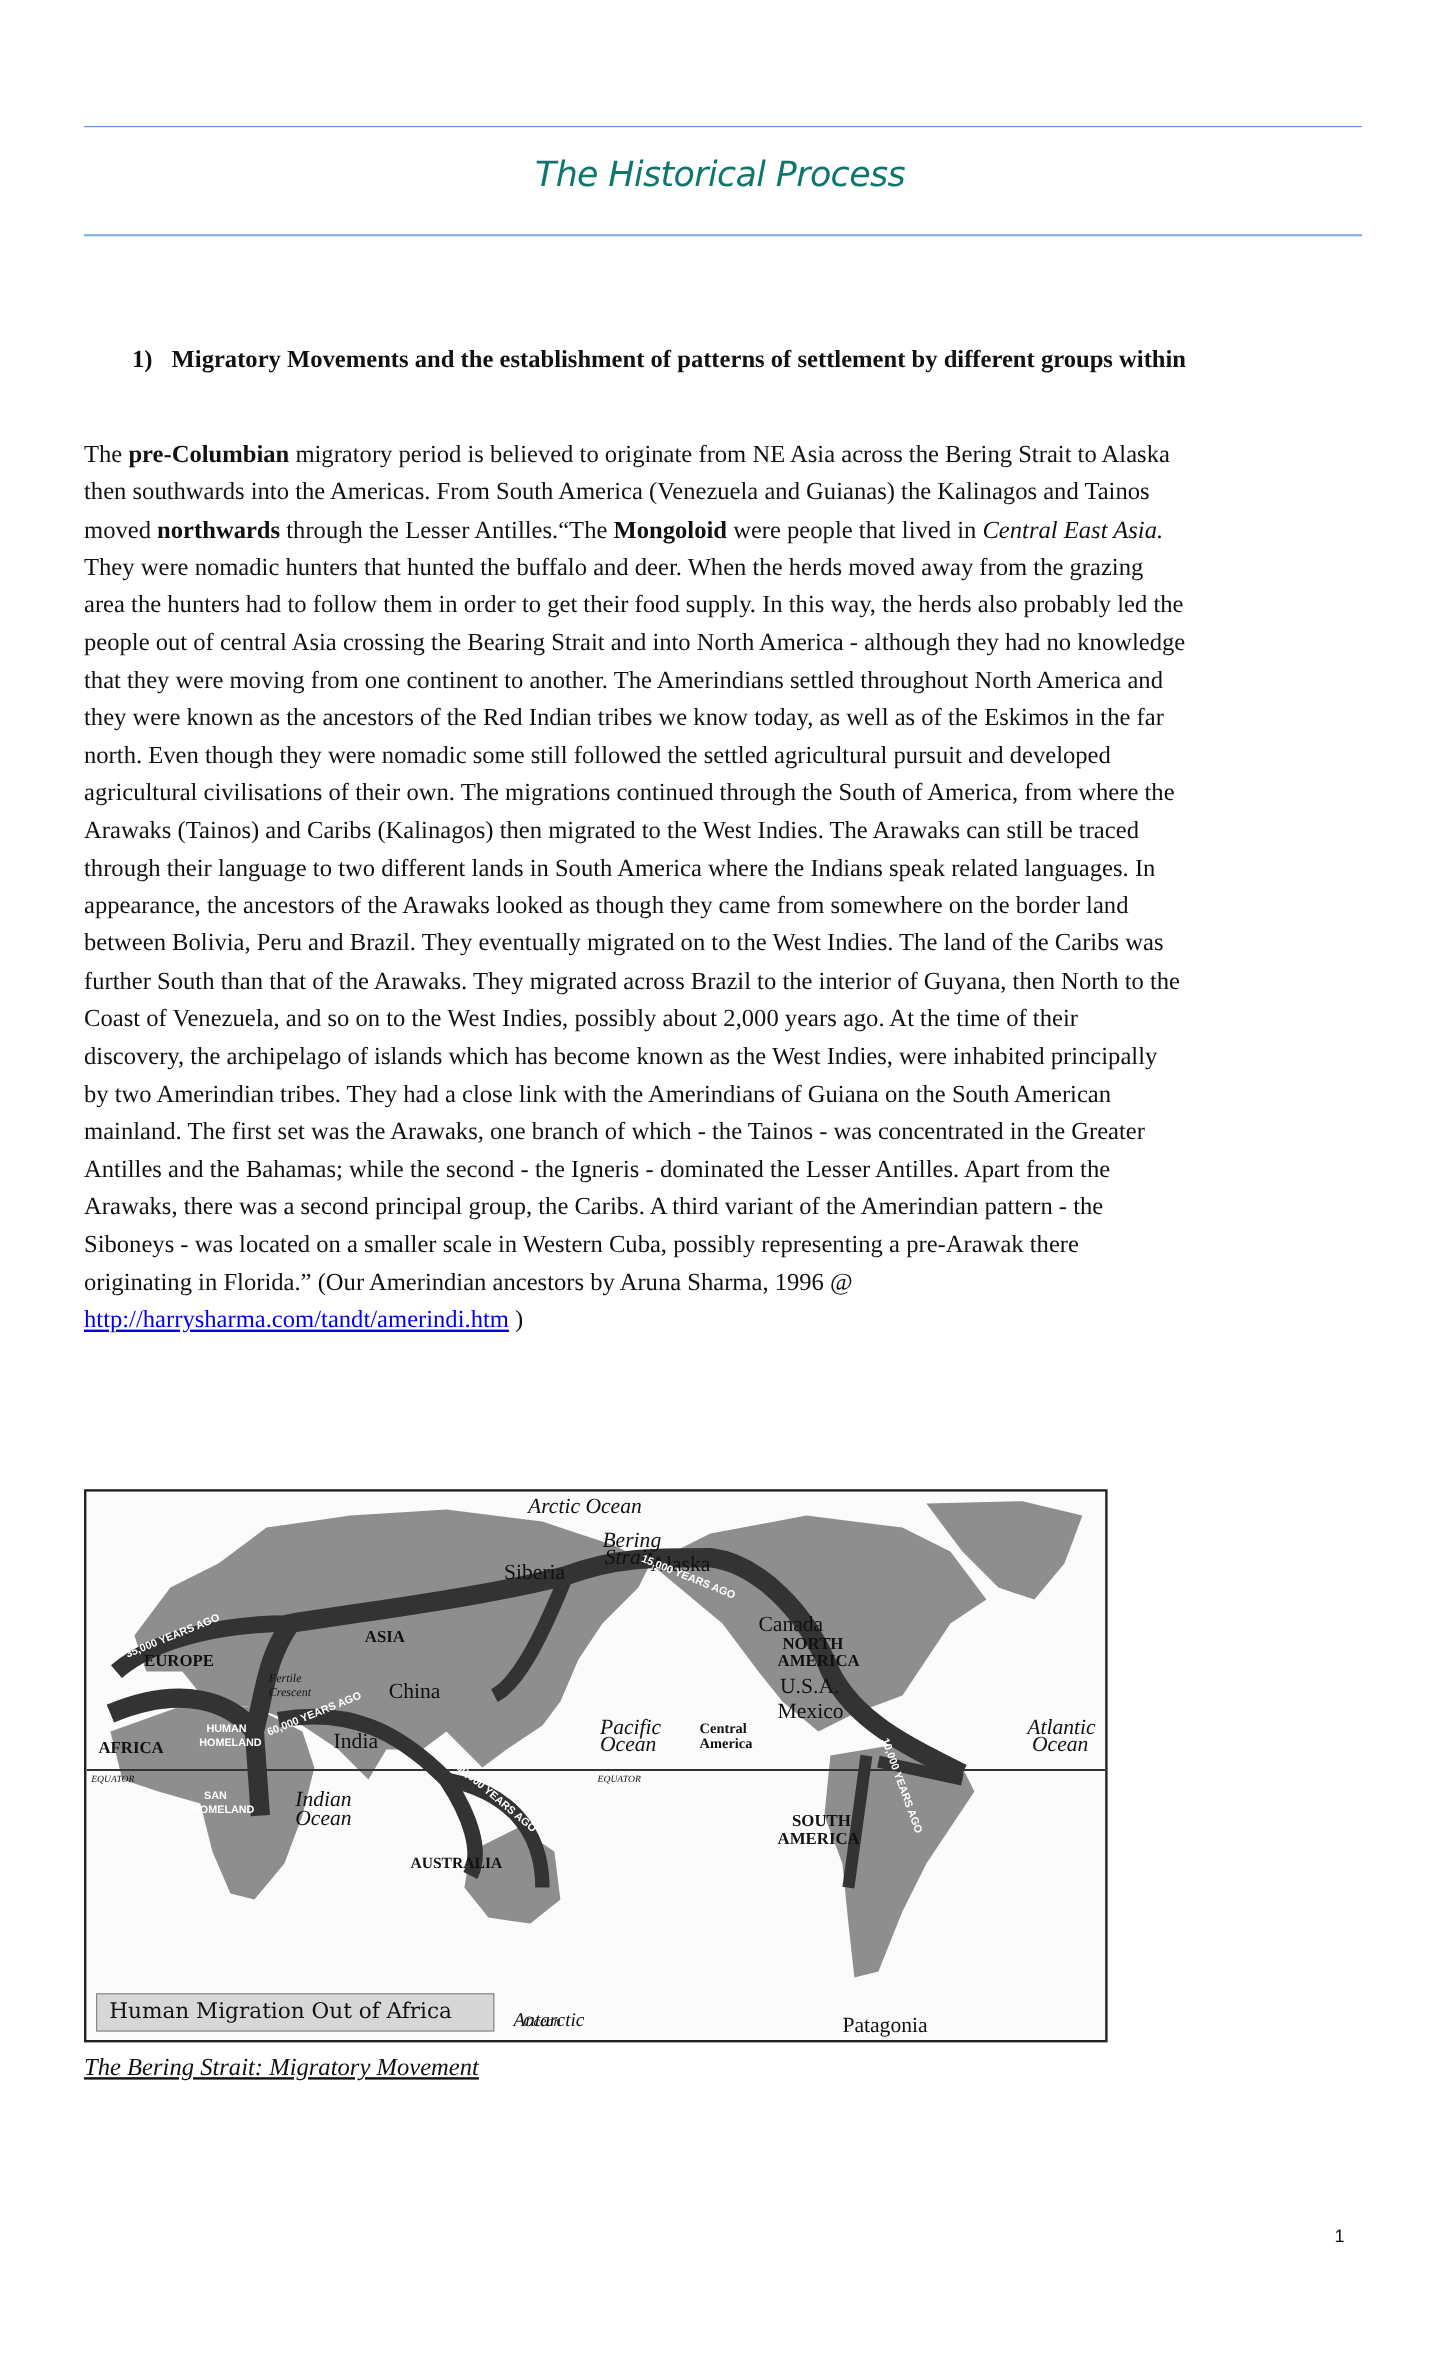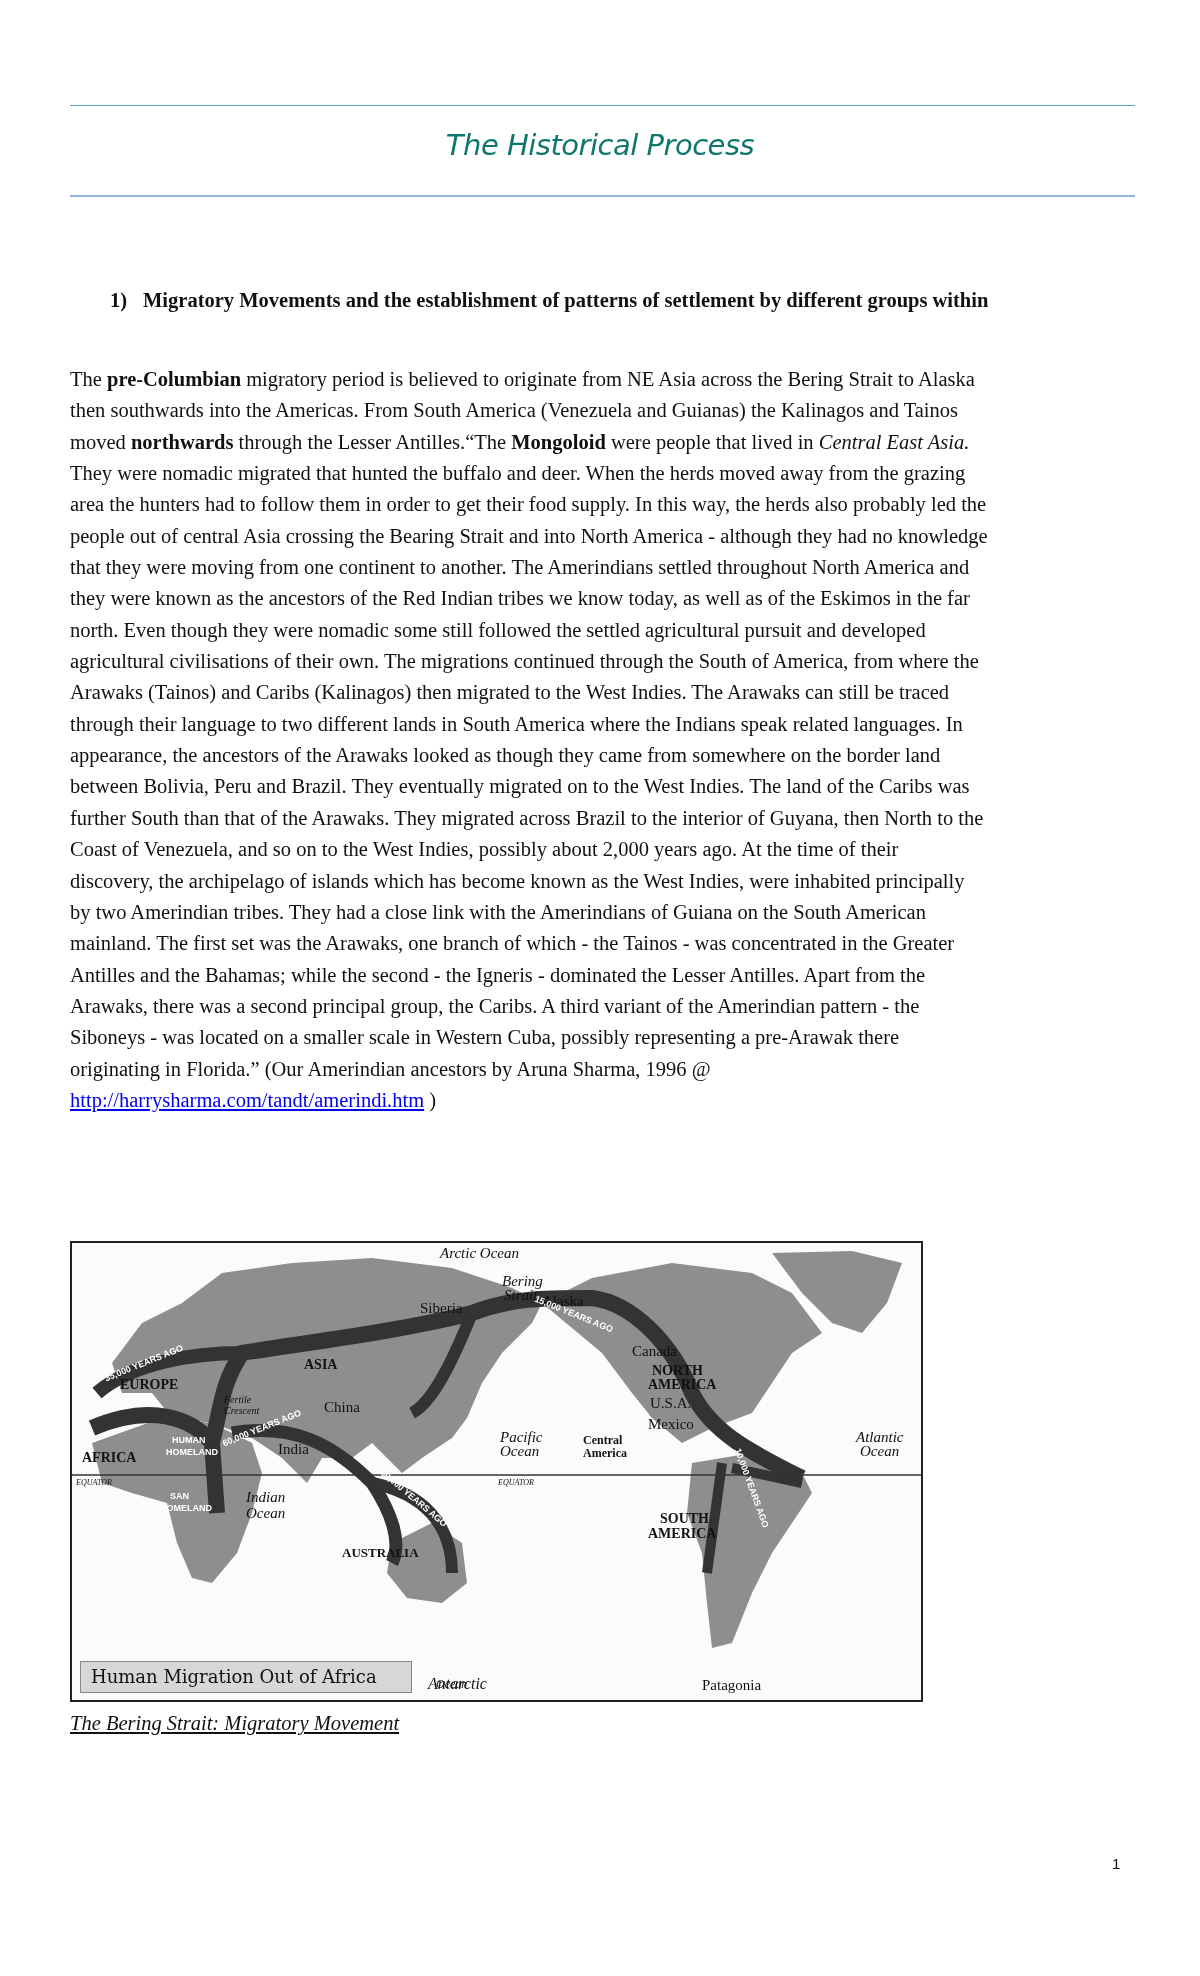--- a/index.html
+++ b/index.html
@@ -11,21 +11,21 @@
   .heading { position:absolute; left:110px; top:285px; width:1030px; font-family:"Liberation Serif", serif; font-weight:bold; font-size:20.5px; line-height:31px; }
   .heading .num { position:absolute; left:0; top:0; }
   .heading .txt { position:absolute; left:33px; top:0; width:1000px; }
   .body-text { position:absolute; left:70px; top:364px; width:1070px; font-size:20.5px; line-height:31.35px; }
   .line { white-space:nowrap; display:block; }
   .link { color:#0000ee; text-decoration:underline; }
   .map { position:absolute; left:70px; top:1241px; width:849px; height:457px; border:2px solid #222; background:#fbfbfb; overflow:hidden; }
   .map svg { position:absolute; left:0; top:0; }
   .caption { position:absolute; left:70px; top:1712px; font-style:italic; font-size:20.5px; text-decoration:underline; }
   .pagenum { position:absolute; left:1112px; top:1855px; font-family:"Liberation Sans", sans-serif; font-size:15px; }
-  .maplabel { position:absolute; font-family:"Liberation Serif", serif; font-size:15px; color:#111; white-space:nowrap; }
+  .maplabel { position:absolute; font-family:"Liberation Serif", serif; font-size:18px; color:#111; white-space:nowrap; }
   .maplabel.b { font-weight:bold; font-size:14px; }
   .maplabel.i { font-style:italic; }
   .maplabel.eq { font-style:italic; font-size:8px; }
   .maplabel.w { color:#fff; font-family:"Liberation Sans", sans-serif; font-size:9px; font-weight:bold; }
   .maptitle { position:absolute; left:8px; top:418px; width:320px; height:30px; background:#d7d7d7; border:1px solid #888; font-family:"DejaVu Serif", serif; font-size:18px; line-height:30px; padding-left:10px; color:#111; }
 </style>
 </head>
 <body>
 
 <div class="rule top"></div>
@@ -36,21 +36,21 @@
   <span class="num">1)</span>
   <div class="txt">
     <span class="line">Migratory Movements and the establishment of patterns of settlement by different groups within</span>
   </div>
 </div>
 
 <div class="body-text" id="body-text">
     <span class="line"><span>The </span><span style="font-weight: bold;">pre-Columbian</span><span> migratory period is believed to originate from NE Asia across the Bering Strait to Alaska</span></span>
     <span class="line"><span>then southwards into the Americas. From South America (Venezuela and Guianas) the Kalinagos and Tainos</span></span>
     <span class="line"><span>moved </span><span style="font-weight: bold;">northwards</span><span> through the Lesser Antilles.“The </span><span style="font-weight: bold;">Mongoloid</span><span> were people that lived in </span><span style="font-style: italic;">Central East Asia.</span></span>
-    <span class="line"><span>They were nomadic migrated that hunted the buffalo and deer. When the herds moved away from the grazing</span></span>
+    <span class="line"><span>They were nomadic hunters that hunted the buffalo and deer. When the herds moved away from the grazing</span></span>
     <span class="line"><span>area the hunters had to follow them in order to get their food supply. In this way, the herds also probably led the</span></span>
     <span class="line"><span>people out of central Asia crossing the Bearing Strait and into North America - although they had no knowledge</span></span>
     <span class="line"><span>that they were moving from one continent to another. The Amerindians settled throughout North America and</span></span>
     <span class="line"><span>they were known as the ancestors of the Red Indian tribes we know today, as well as of the Eskimos in the far</span></span>
     <span class="line"><span>north. Even though they were nomadic some still followed the settled agricultural pursuit and developed</span></span>
     <span class="line"><span>agricultural civilisations of their own. The migrations continued through the South of America, from where the</span></span>
     <span class="line"><span>Arawaks (Tainos) and Caribs (Kalinagos) then migrated to the West Indies. The Arawaks can still be traced</span></span>
     <span class="line"><span>through their language to two different lands in South America where the Indians speak related languages. In</span></span>
     <span class="line"><span>appearance, the ancestors of the Arawaks looked as though they came from somewhere on the border land</span></span>
     <span class="line"><span>between Bolivia, Peru and Brazil. They eventually migrated on to the West Indies. The land of the Caribs was</span></span>

